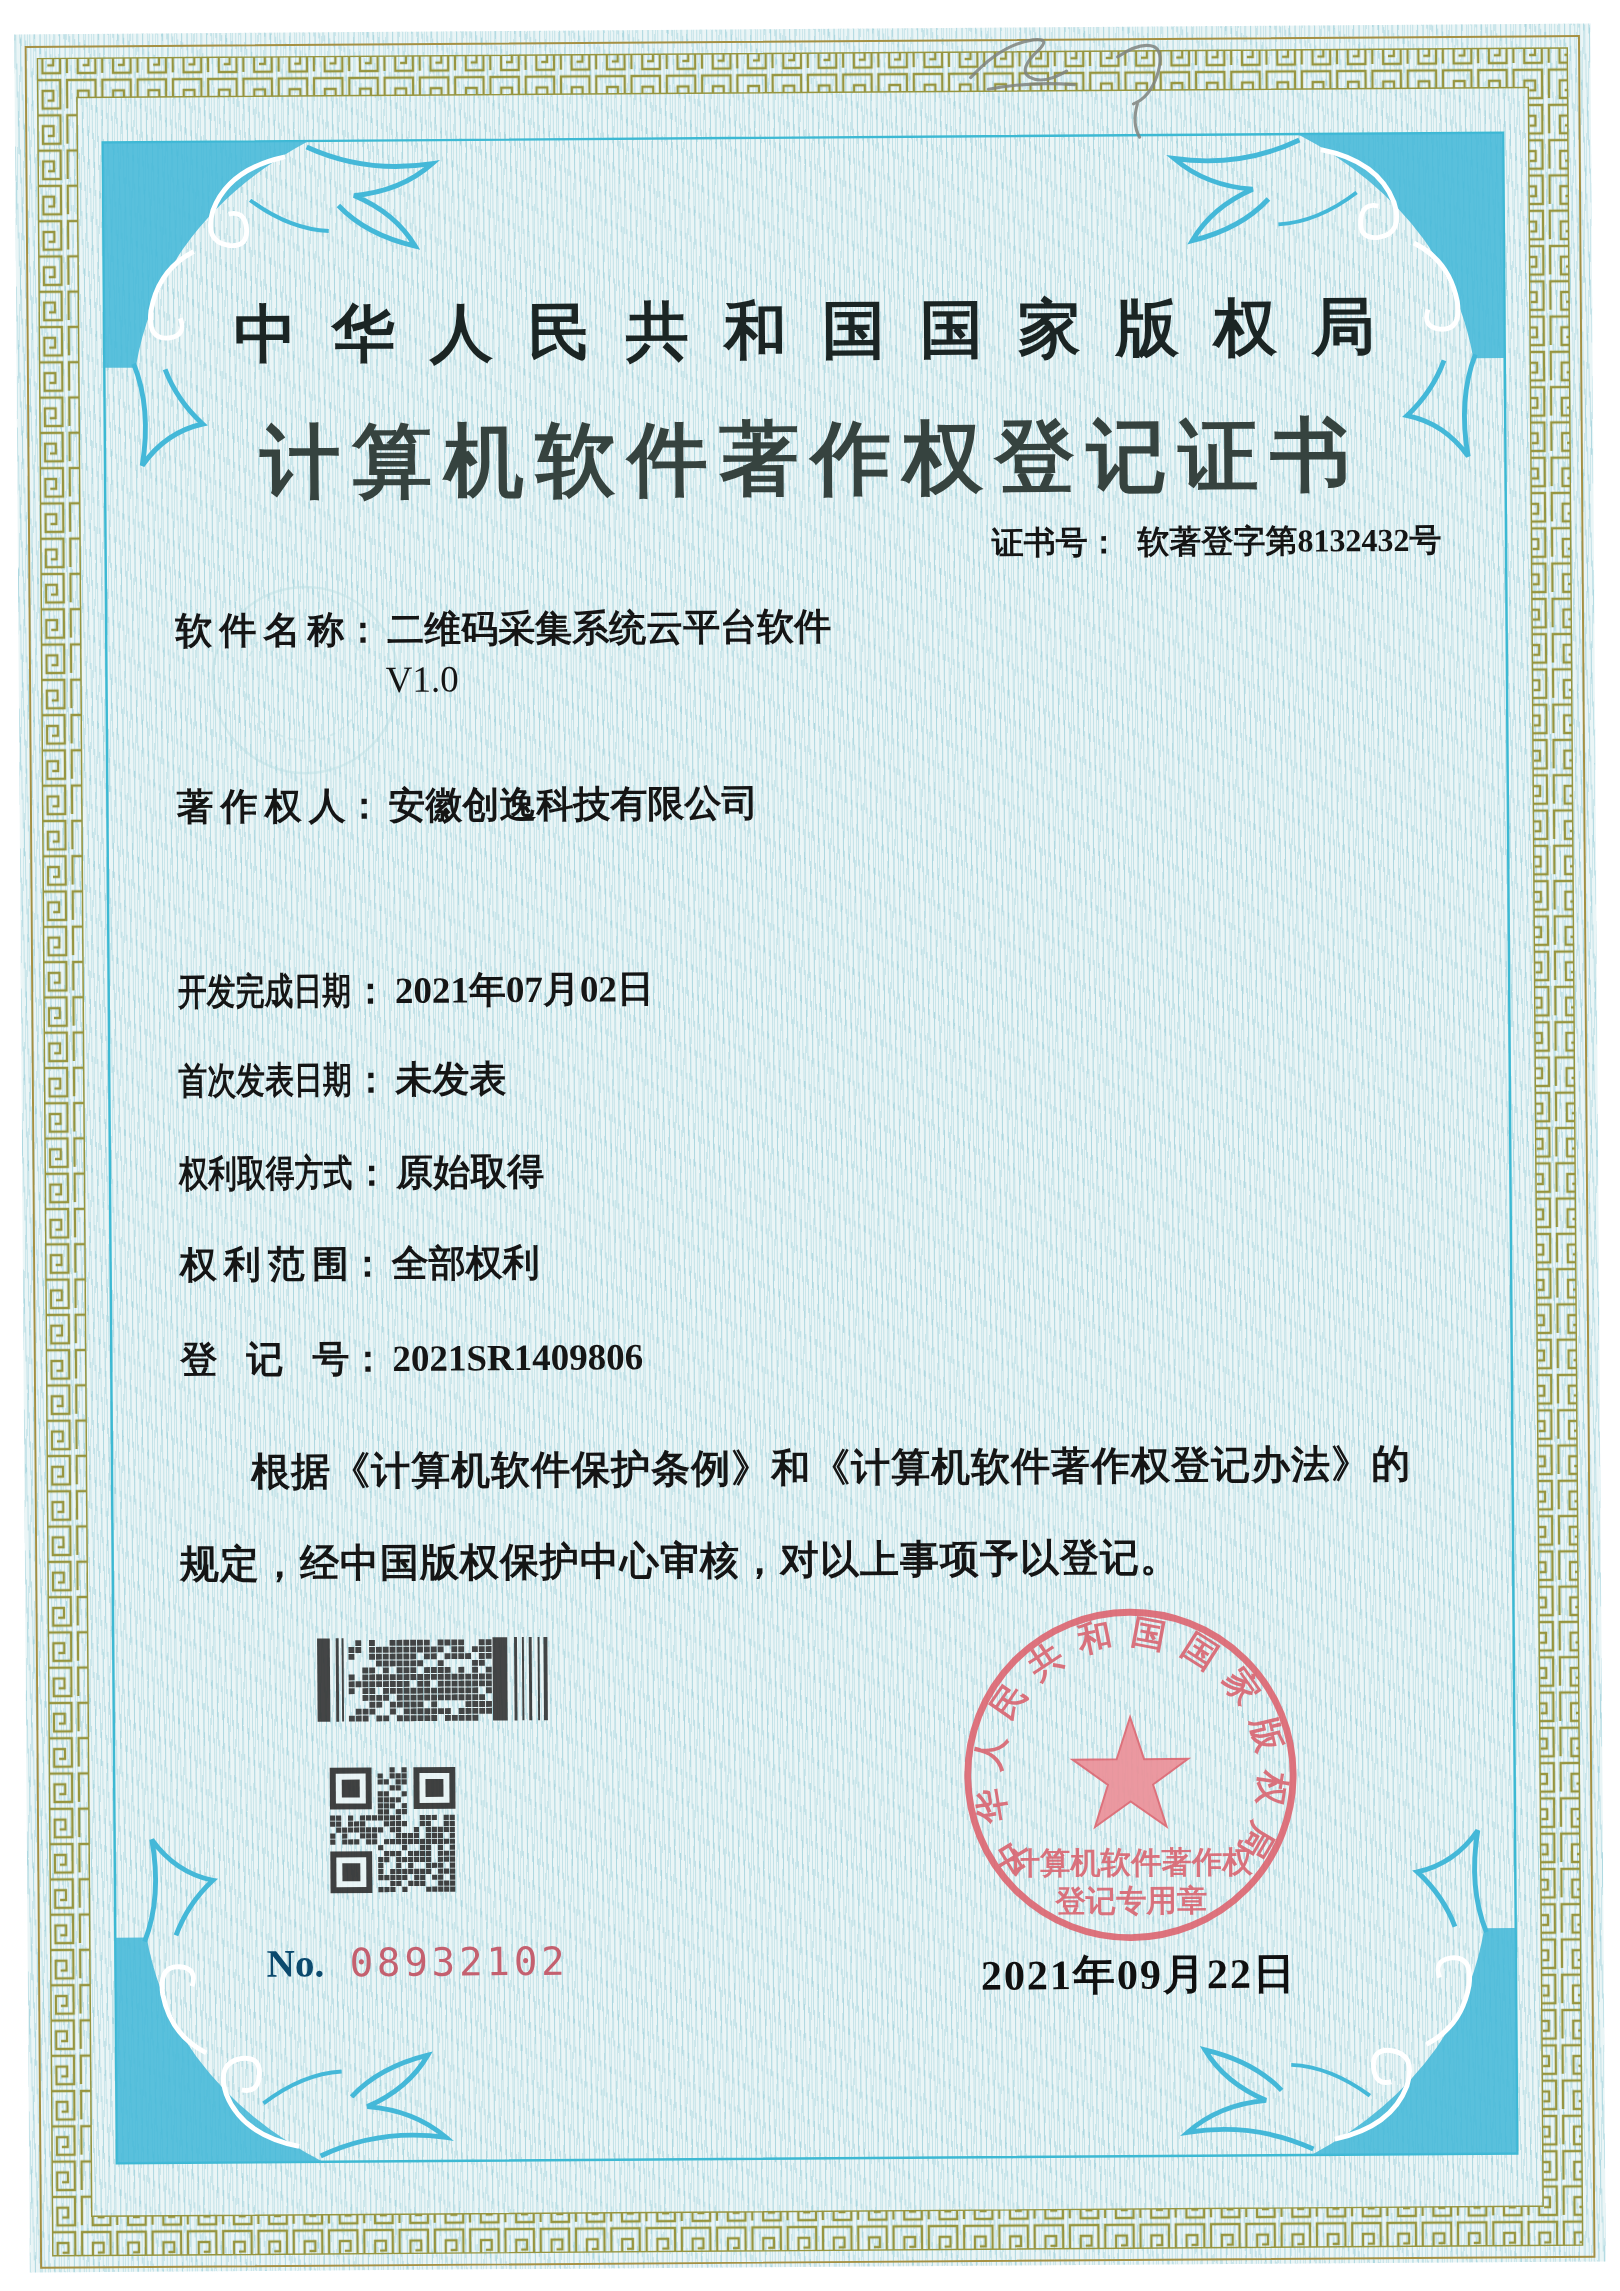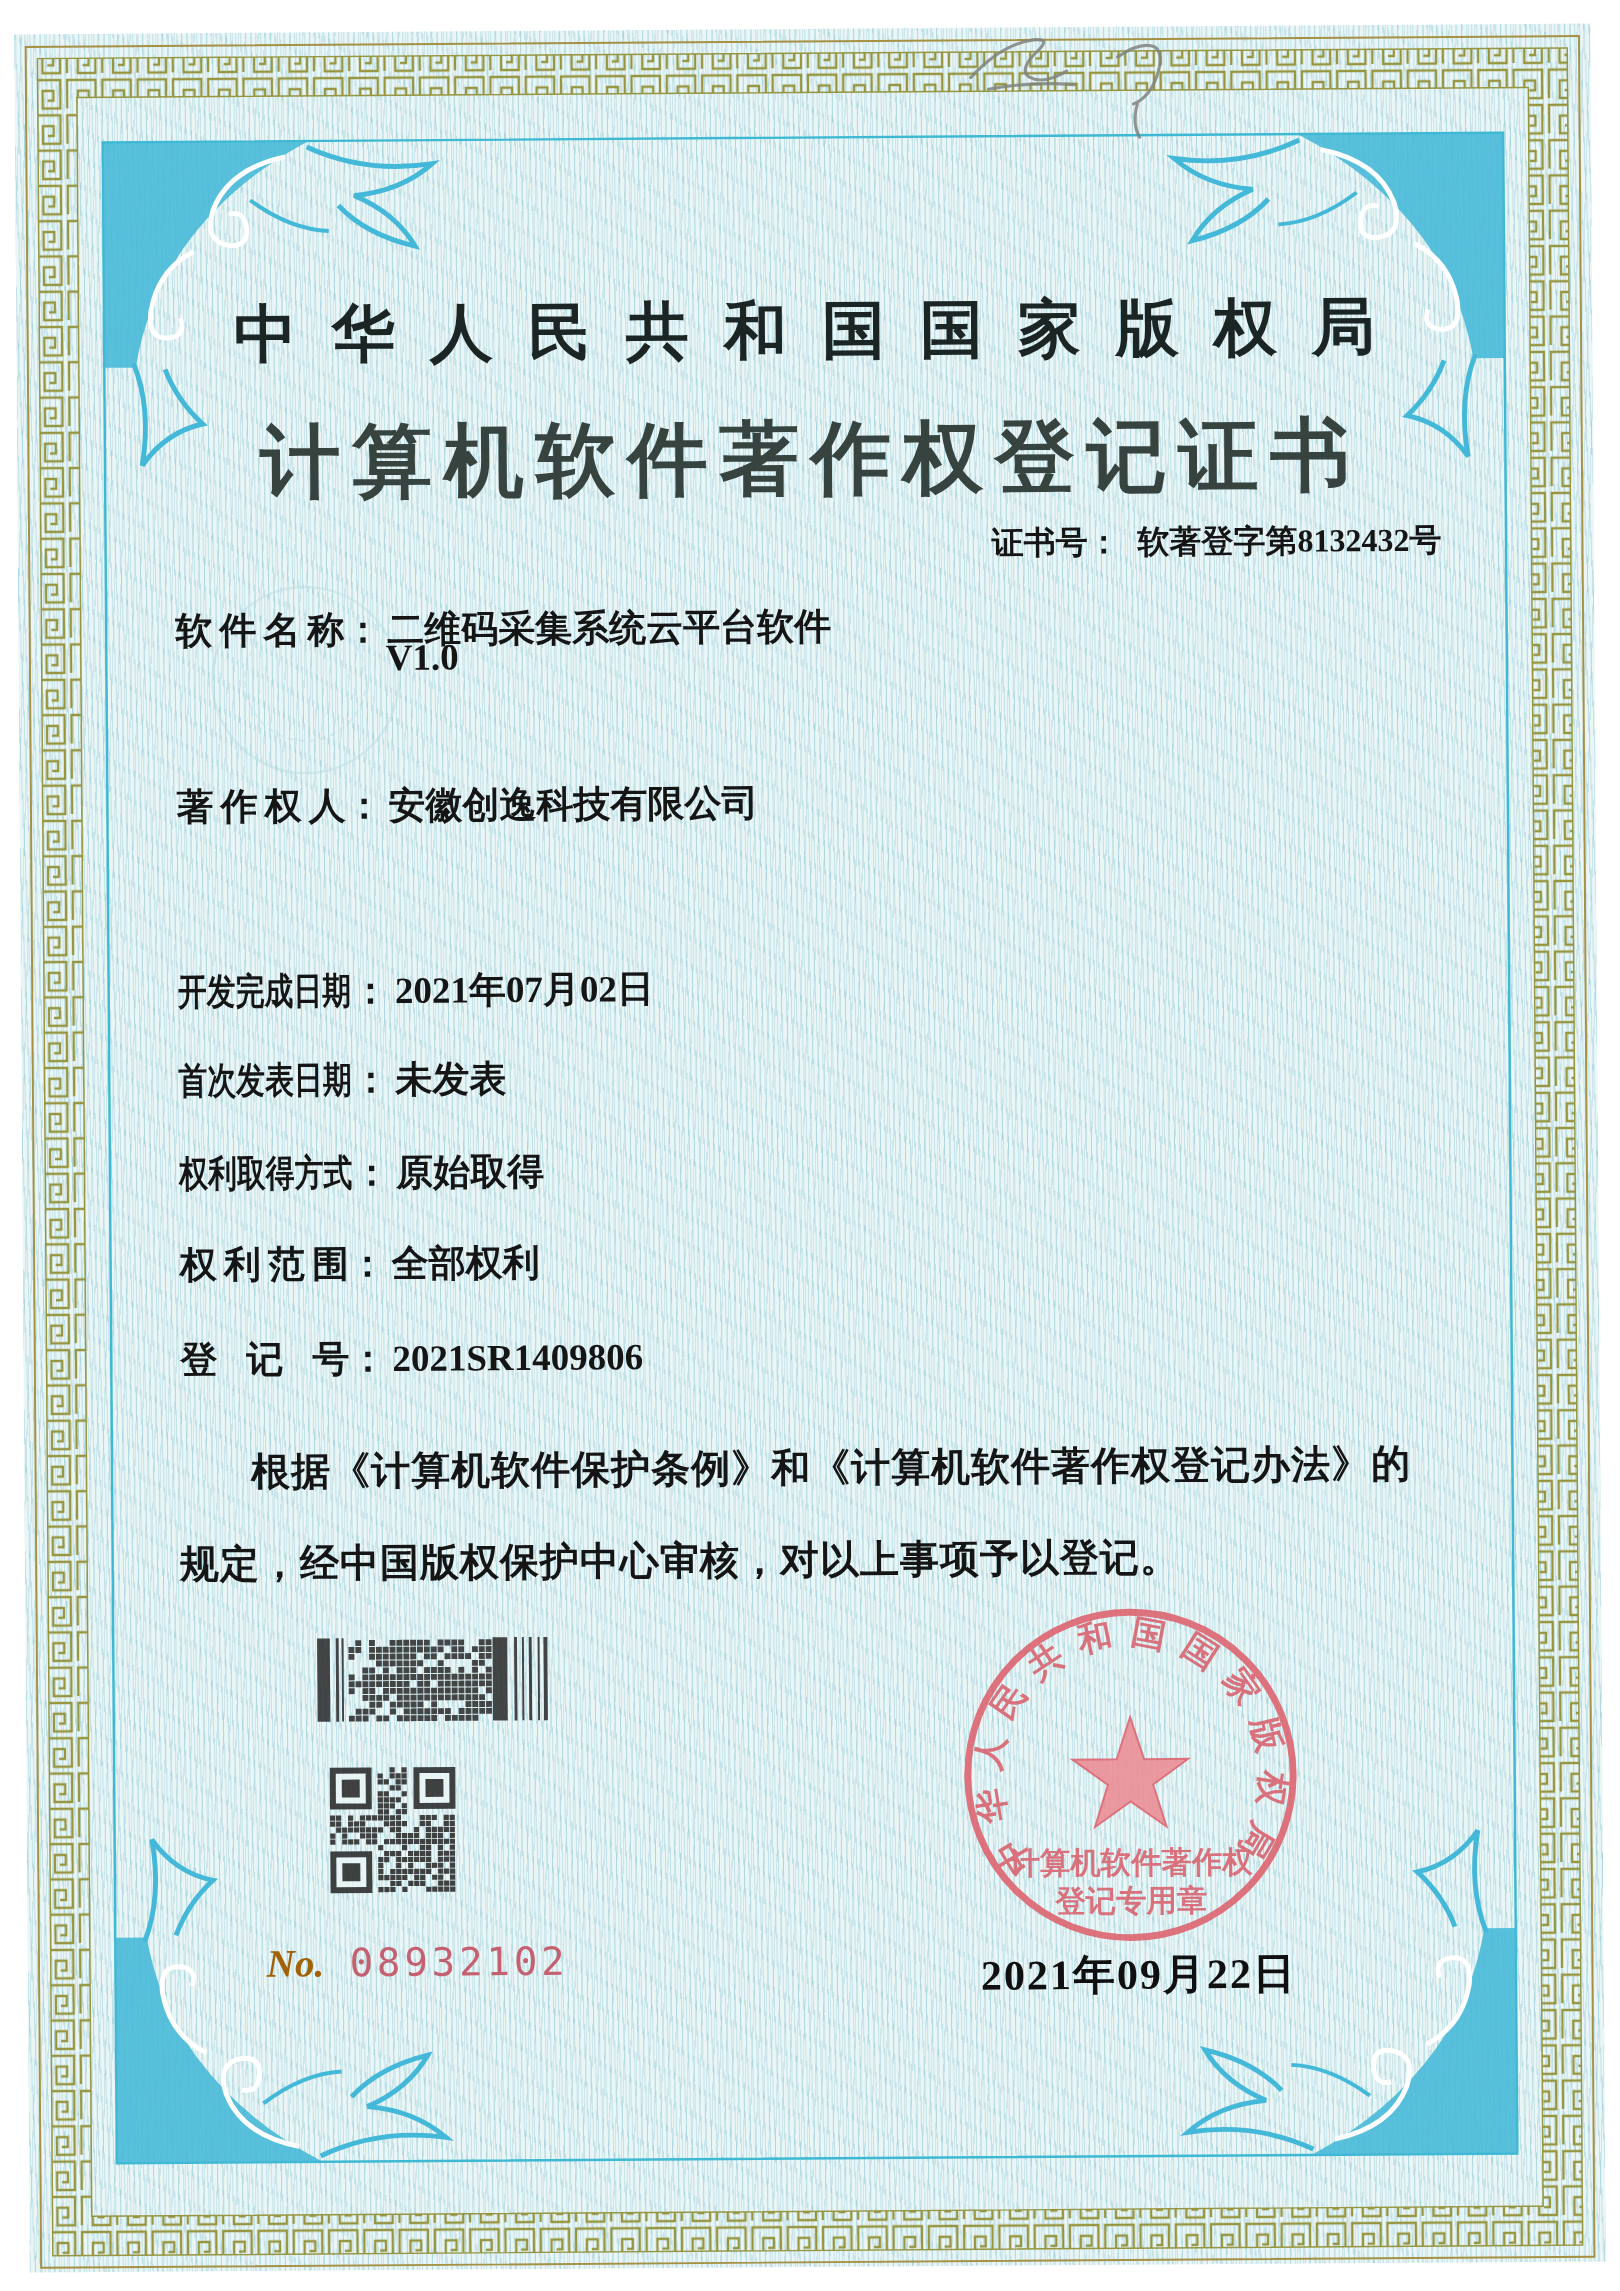--- a/index.html
+++ b/index.html
@@ -17,24 +17,24 @@
          letter-spacing:35px;color:#1b2524;transform:translateX(17.6px);}
   .subtitle{left:0;right:0;top:406px;text-align:center;font-size:80px;font-weight:bold;
             letter-spacing:11.8px;color:#36433f;transform:translateX(5.9px);}
   .certno{left:996px;top:523px;font-size:32px;font-weight:bold;}
   .certno .val{margin-left:17.6px;}
   .frow{left:179px;font-size:37px;font-weight:bold;}
   .flabel{display:inline-block;width:169px;text-align:justify;text-align-last:justify;}
   .flabel6{display:inline-block;width:174px;}
   .flabel6 .sq{display:inline-block;transform:scaleX(.78);transform-origin:0 50%;white-space:nowrap;}
   .fval{margin-left:5.9px;}
-  .vcont{left:389px;top:633px;font-size:37px;font-weight:bold;}
+  .vcont{left:389px;top:655px;font-size:37px;font-weight:normal;}
   .para{font-size:39px;font-weight:600;letter-spacing:1px;}
   .noline{left:261px;top:1937px;font-size:39px;}
-  .no-label{font-weight:bold;color:#a16207;font-style:italic;}
+  .no-label{font-weight:bold;color:#0c4a6e;}
   .no-num{font-family:"DejaVu Sans Mono","Liberation Mono",monospace;letter-spacing:3.9px;margin-left:25.5px;}
   .datestamp{left:975px;top:1949px;font-size:42px;font-weight:bold;letter-spacing:2px;color:#101010;}
 </style>
 </head>
 <body>
 
 <div class="page">
  <div class="scan">
   <div class="paper"></div>
 

